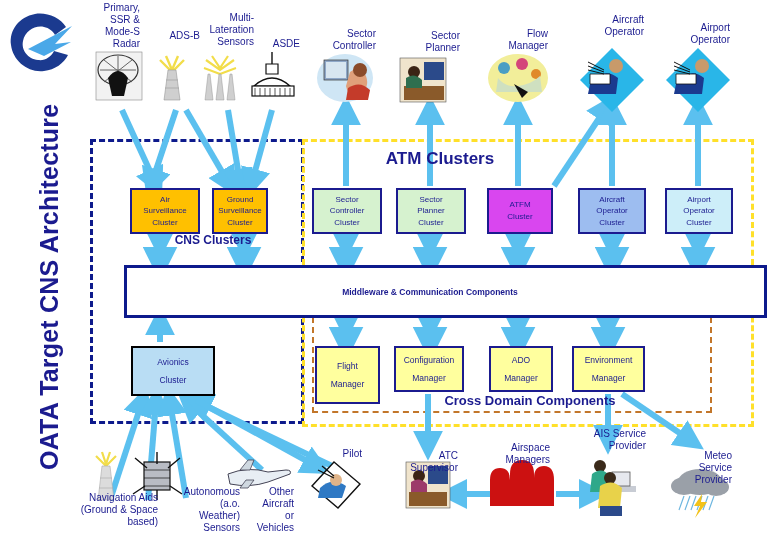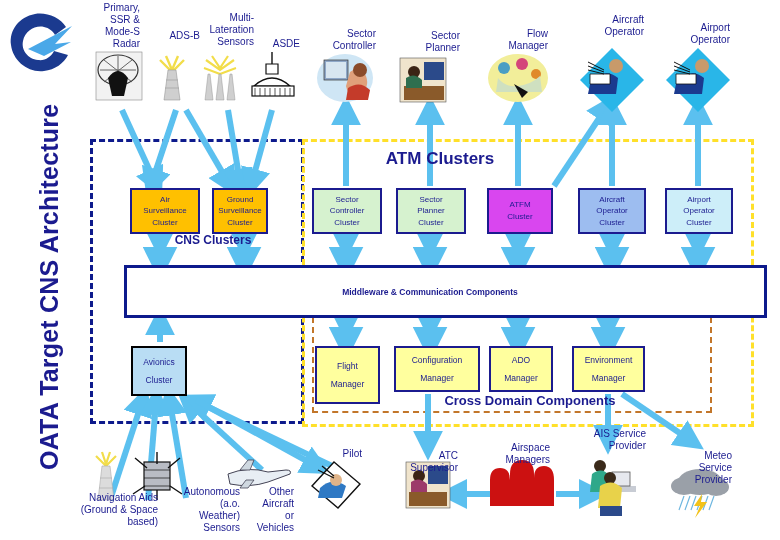--- a/index.html
+++ b/index.html
@@ -103,23 +103,23 @@
   .paleyellow { background: #ffff9e; font-size: 8.5px; }
   .avionics { background: #b9ddf4; border: 2px solid #000000; font-size: 8.5px; }
 
   #n-air-surv      { left: 130px; top: 188px; width: 70px; height: 46px; }
   #n-ground-surv   { left: 212px; top: 188px; width: 56px; height: 46px; }
   #n-sector-ctrl   { left: 312px; top: 188px; width: 70px; height: 46px; }
   #n-sector-plan   { left: 396px; top: 188px; width: 70px; height: 46px; }
   #n-atfm          { left: 487px; top: 188px; width: 66px; height: 46px; }
   #n-aircraft-op   { left: 578px; top: 188px; width: 68px; height: 46px; }
   #n-airport-op    { left: 665px; top: 188px; width: 68px; height: 46px; }
-  #n-avionics      { left: 131px; top: 346px; width: 56px; height: 50px; }
+  #n-avionics      { left: 131px; top: 346px; width: 84px; height: 50px; }
   #n-flight-mgr    { left: 315px; top: 346px; width: 65px; height: 58px; }
-  #n-config-mgr    { left: 394px; top: 346px; width: 86px; height: 46px; }
+  #n-config-mgr    { left: 394px; top: 346px; width: 70px; height: 46px; }
   #n-ado-mgr       { left: 489px; top: 346px; width: 64px; height: 46px; }
   #n-env-mgr       { left: 572px; top: 346px; width: 73px; height: 46px; }
 
   
   .icon-label {
     color: #1b1b8f;
     font-size: 10px;
     text-align: right;
     line-height: 1.2;
   }

